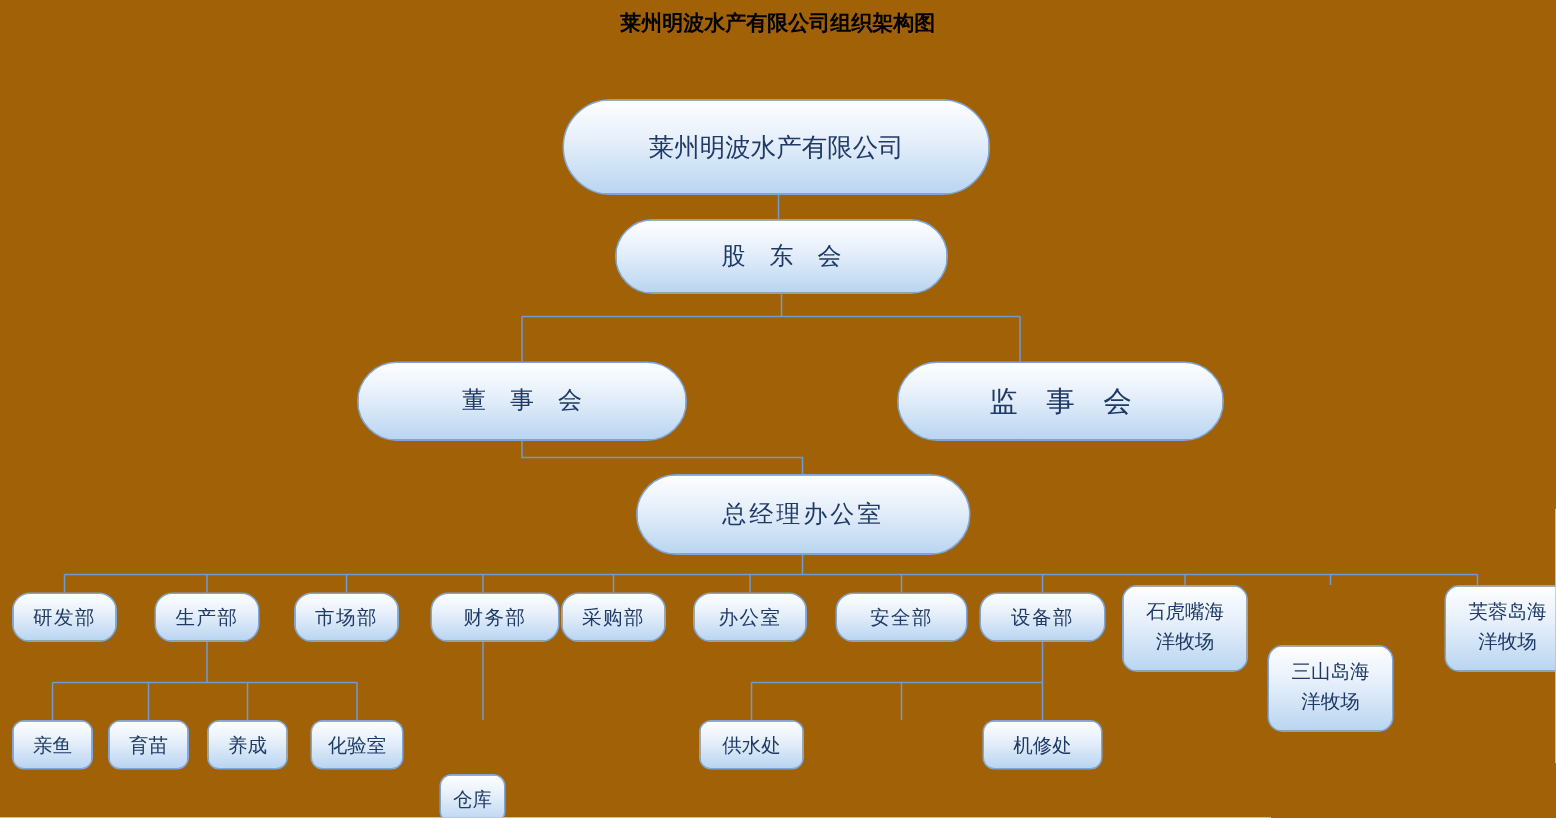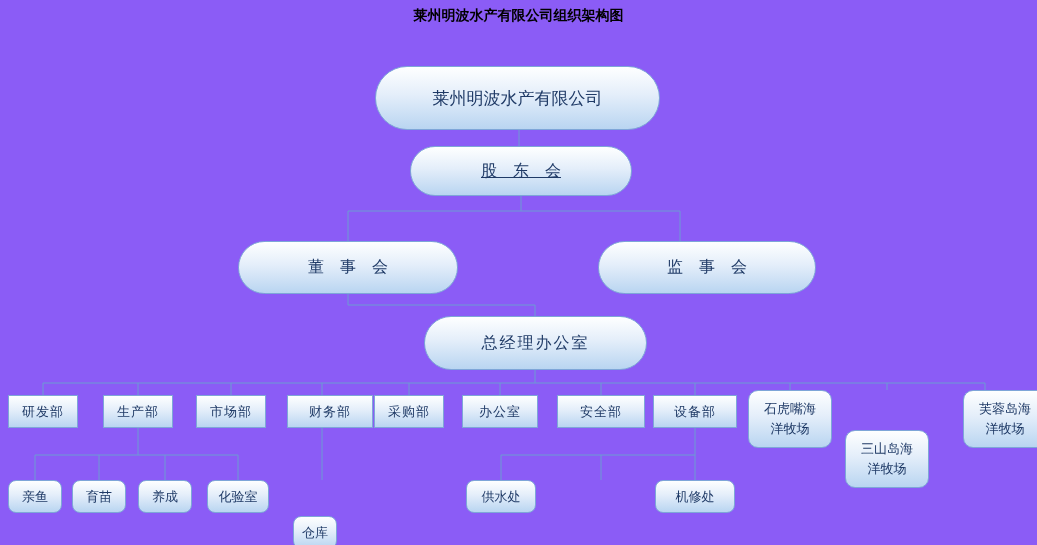--- a/index.html
+++ b/index.html
@@ -1,20 +1,20 @@
 <!DOCTYPE html>
 <html><head>
 <meta charset="utf-8">
 <style>
   html, body { margin: 0; padding: 0; background: #ffffff; }
   #canvas {
     position: relative;
     width: 1037px;
     height: 545px;
-    background: #8b5cf6;
+    background: #a16207;
     overflow: hidden;
     font-family: "DejaVu Serif", serif;
   }
   .chart-title {
     position: absolute;
     top: 7px;
     left: 0;
     width: 100%;
     text-align: center;
     font-family: "DejaVu Sans", sans-serif;
@@ -33,26 +33,26 @@
     display: flex;
     align-items: center;
     justify-content: center;
     text-align: center;
     background: linear-gradient(180deg, #feffff 0%, #e4eefa 45%, #b9d5f1 100%);
     border: 1px solid #7ea6d8;
     color: #1f3a66;
   }
   
   .n-company      { left:375px; top:66px;  width:285px; height:64px; border-radius:32px; font-size:17px; }
-  .n-shareholders { left:410px; top:146px; width:222px; height:50px; border-radius:25px; font-size:16px;text-decoration:underline; }
+  .n-shareholders { left:410px; top:146px; width:222px; height:50px; border-radius:25px; font-size:16px; }
   .n-board        { left:238px; top:241px; width:220px; height:53px; border-radius:27px; font-size:16px; }
-  .n-supervisory  { left:598px; top:241px; width:218px; height:53px; border-radius:27px; font-size:16px; }
+  .n-supervisory  { left:598px; top:241px; width:218px; height:53px; border-radius:27px; font-size:19px; }
   .n-gm           { left:424px; top:316px; width:223px; height:54px; border-radius:27px; font-size:16px; letter-spacing:2px; }
   
-  .dept { top:395px; height:33px; border-radius:0; font-size:13px; letter-spacing:1px; }
+  .dept { top:395px; height:33px; border-radius:12px; font-size:13px; letter-spacing:1px; }
   .n-rd         { left:8px;   width:70px; }
   .n-production { left:103px; width:70px; }
   .n-marketing  { left:196px; width:70px;text-align:right; }
   .n-finance    { left:287px; width:86px; }
   .n-purchasing { left:374px; width:70px; }
   .n-office     { left:462px; width:76px;text-align:center; }
   .n-safety     { left:557px; width:88px; }
   .n-equipment  { left:653px; width:84px; }
   
   .ranch { top:390px; height:58px; border-radius:10px; font-size:13px; line-height:1.55; padding:0 12px; }

